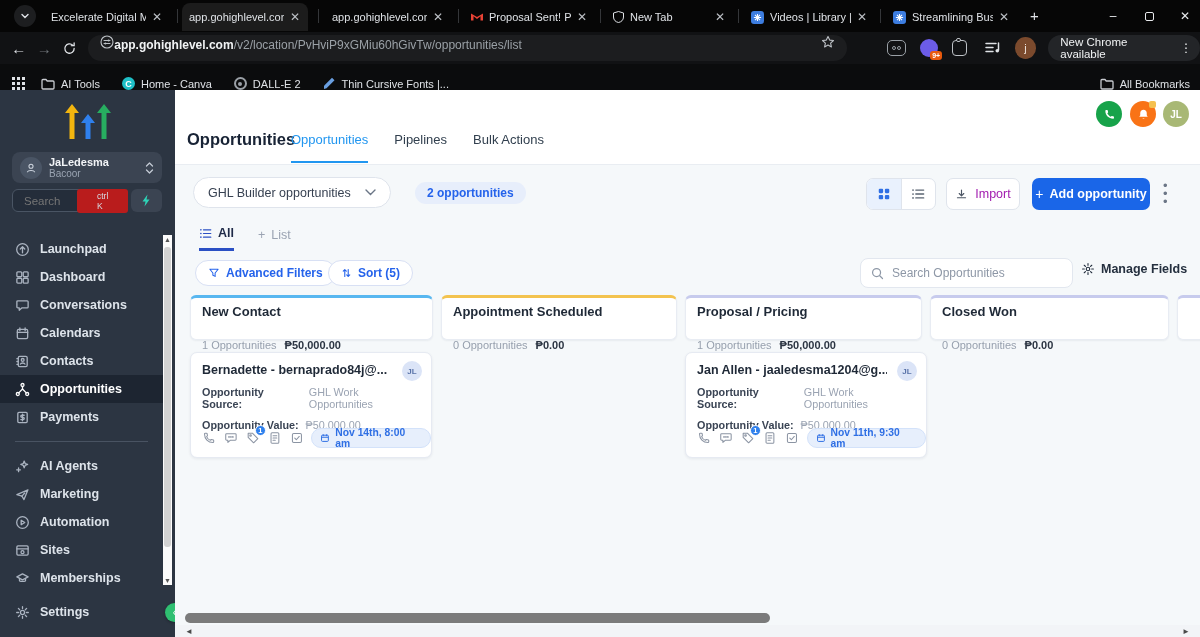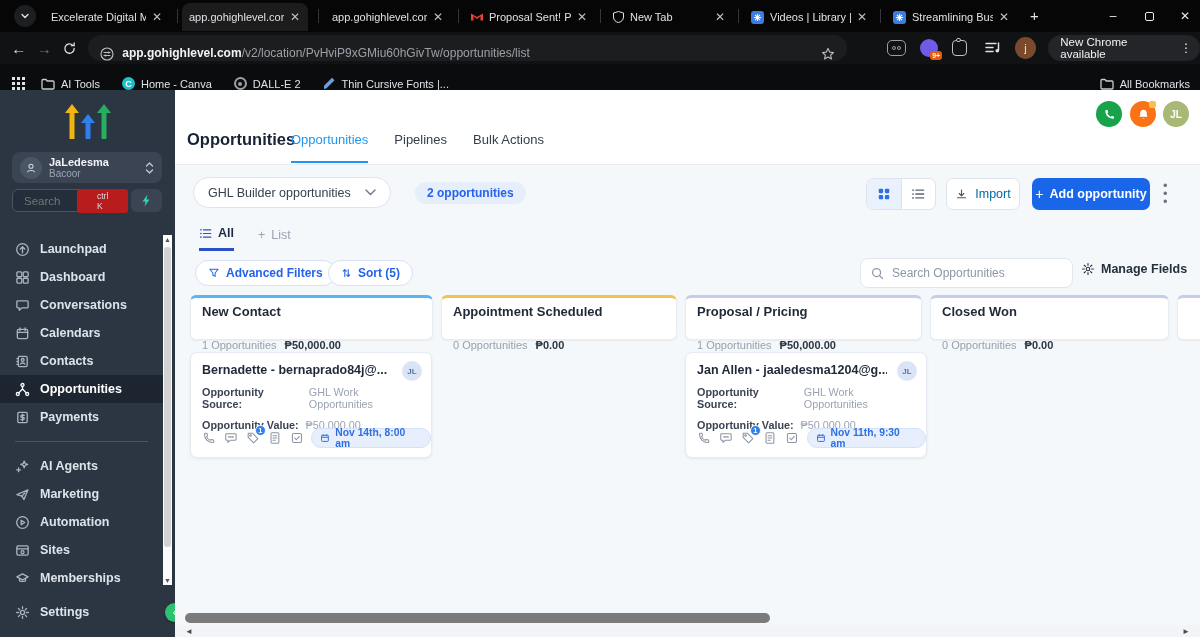--- a/index.html
+++ b/index.html
@@ -14,21 +14,21 @@
   .tabbar{position:absolute;top:0;left:0;width:1200px;height:32px;background:#060606}
   .tab{position:absolute;top:3px;height:28px;display:flex;align-items:center;gap:6px;padding:0 7px;color:#dfe2e6;font-size:11px;border-radius:8px 8px 0 0}
   .tab .t{flex:1;overflow:hidden;white-space:nowrap;max-width:95px}
   .tab .x{color:#bdc1c6;font-size:12px;cursor:pointer}
   .tab.active{background:#1c1c1c}
   .tabsep{position:absolute;top:9px;width:1px;height:14px;background:#343639}
   .winbtn{position:absolute;top:0;height:32px;width:34px;color:#e8eaed;display:flex;align-items:center;justify-content:center;font-size:12px}
   .winbox{width:9px;height:9px;border:1px solid #e8eaed;border-radius:2px}
   .toolbar{position:absolute;top:32px;left:0;width:1200px;height:32px;background:#111214;display:flex;align-items:center}
   .navic{width:26px;height:26px;display:flex;align-items:center;justify-content:center;color:#dfe2e6;font-size:15px}
-  .address{height:26px;width:776px;margin-left:6px;background:#1c1d1f;border-radius:13px;display:flex;align-items:flex-end;padding:0 12px;gap:8px}
+  .address{height:26px;width:776px;margin-left:6px;background:#1c1d1f;border-radius:13px;display:flex;align-items:flex-start;padding:0 12px;}
   .address .dom{color:#f1f3f4;font-size:12px;font-weight:bold}
   .address .path{color:#9aa0a6;font-size:12px}
   .updatepill{height:26px;background:#232528;border-radius:13px;display:flex;align-items:center;gap:7px;padding:0 8px 0 12px;color:#f1f3f4;font-size:11.5px}
   .bookbar{position:absolute;top:64px;left:0;width:1200px;height:26px;background:#0b0c0d;display:flex;align-items:flex-end;color:#dfe2e6;font-size:11px}
   .bk{display:flex;align-items:center;gap:6px;margin-right:22px}
   
   .sidebar{position:absolute;top:90px;left:0;width:175px;height:547px;background:#2c3542}
   .acct{position:absolute;left:12px;top:62px;width:150px;height:31px;background:#3b4452;border-radius:8px;display:flex;align-items:center;padding:0 8px;gap:7px}
   .acct .nm{color:#f2f4f7;font-size:11px;font-weight:bold;line-height:12px}
   .acct .loc{color:#9aa4b2;font-size:10px;line-height:11px}
@@ -51,21 +51,21 @@
   .pgtitle{position:absolute;left:12px;top:40px;font-size:16.5px;font-weight:bold;color:#182335}
   .htabs{position:absolute;left:116px;top:42px;display:flex;gap:26px;font-size:13px;color:#32404f}
   .htab{padding-bottom:14px;cursor:pointer}
   .htab.active{color:#2196f0;border-bottom:2px solid #2196f0}
   .circ{width:26px;height:26px;border-radius:50%;display:flex;align-items:center;justify-content:center;color:#fff;font-weight:bold}
   .pipesel{position:absolute;left:18px;top:87px;height:31px;background:#fff;border:1px solid #dfe4ec;border-radius:16px;display:flex;align-items:center;gap:14px;padding:0 14px;font-size:12.5px;color:#374151;cursor:pointer}
   .cntbadge{position:absolute;left:240px;top:92px;height:22px;background:#e7eefb;border-radius:11px;display:flex;align-items:center;padding:0 12px;font-size:12px;font-weight:bold;color:#2563eb}
   .seg{position:absolute;left:691px;top:88px;width:70px;height:32px;background:#fff;border:1px solid #dfe4ec;border-radius:7px;display:flex;overflow:hidden}
   .segc{flex:1;display:flex;align-items:center;justify-content:center}
   .segc.on{background:#e9f1fd}
-  .btn-import{position:absolute;left:771px;top:88px;width:74px;height:32px;background:#fff;border:1px solid #dfe4ec;border-radius:7px;display:flex;align-items:center;justify-content:center;gap:7px;font-size:12.5px;color:#0369a1;cursor:pointer}
+  .btn-import{position:absolute;left:771px;top:88px;width:74px;height:32px;background:#fff;border:1px solid #dfe4ec;border-radius:7px;display:flex;align-items:center;justify-content:center;gap:7px;font-size:12.5px;color:#a21caf;cursor:pointer}
   .btn-add{position:absolute;left:857px;top:88px;width:118px;height:32px;background:#1a66e8;border-radius:7px;display:flex;align-items:center;justify-content:center;gap:6px;font-size:12.5px;font-weight:bold;color:#fff;cursor:pointer}
   .vdots{position:absolute;left:988px;top:92px;color:#6b7686;font-size:13px;letter-spacing:0;line-height:8px;cursor:pointer}
   .subtabs{position:absolute;left:24px;top:136px;display:flex;gap:24px;font-size:12.5px}
   .stab{display:flex;align-items:center;gap:6px;padding-bottom:8px;cursor:pointer}
   .stab.on{color:#1e2a47;font-weight:bold;border-bottom:3px solid #2b50c4}
   .stab.off{color:#9aa3b2}
   .fpill{height:26px;background:#fff;border:1px solid #d8e0f4;border-radius:14px;display:flex;align-items:center;gap:6px;padding:0 12px;font-size:12px;font-weight:bold;color:#2563eb;cursor:pointer}
   .osearch{position:absolute;left:685px;top:168px;width:213px;height:30px;background:#fff;border:1px solid #e2e7ef;border-radius:8px;display:flex;align-items:center;gap:8px;padding:0 10px}
   .osearch input{border:0;outline:0;font-size:12px;color:#333;width:160px;font-family:"Liberation Sans",sans-serif}
   .osearch input::placeholder{color:#8d97a6}

